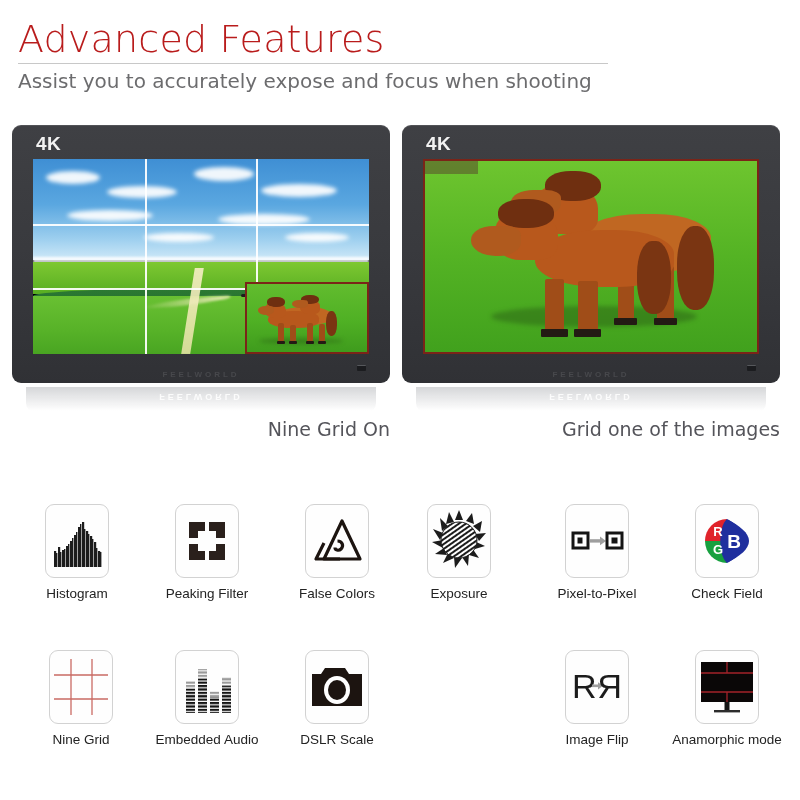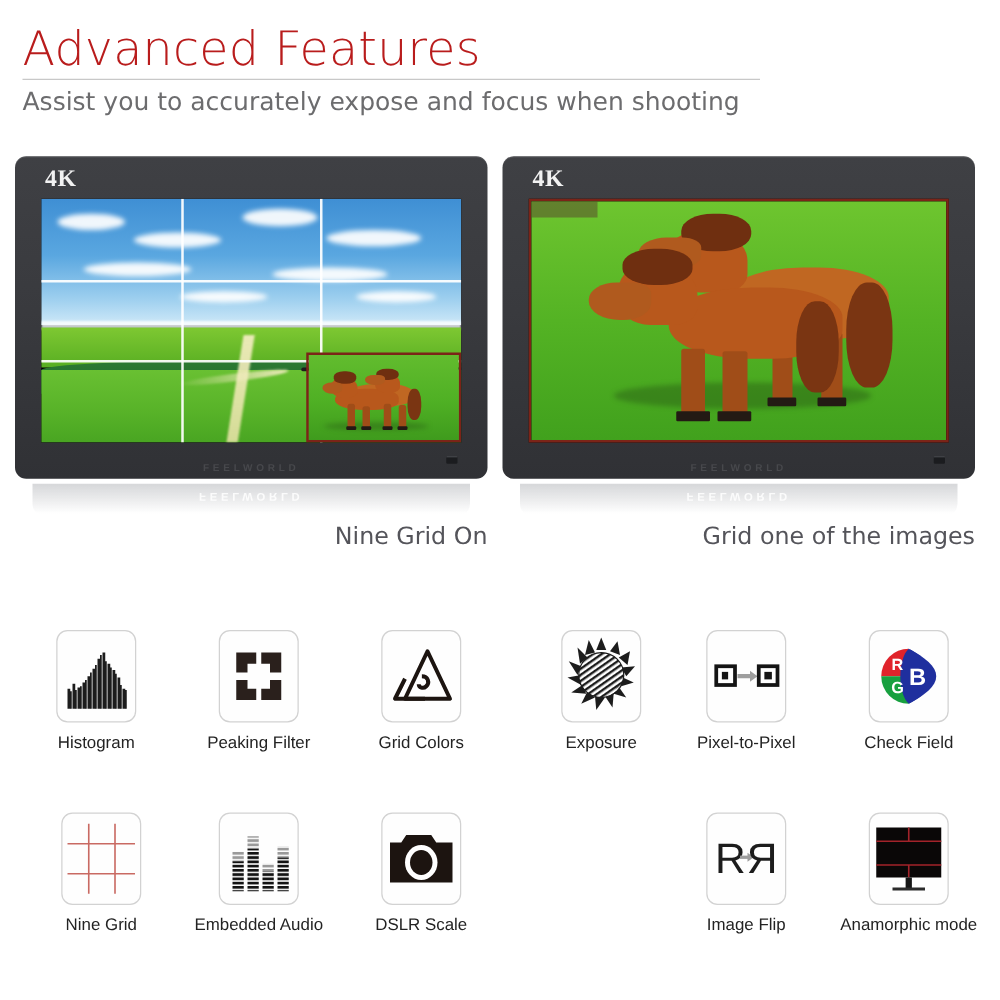--- a/index.html
+++ b/index.html
@@ -70,21 +70,21 @@
     height: 258px;
     border-radius: 9px;
     background: linear-gradient(180deg,#3f4044 0%, #393a3e 48%, #303135 100%);
     box-shadow: inset 0 1px 0 rgba(255,255,255,0.10);
   }
   .monitor-badge {
     position: absolute;
     left: 24px;
     top: 8px;
     color: #f2f2f2;
-    font-family: Liberation Serif, serif;
+    font-family: Liberation Sans, sans-serif;
     font-size: 19px;
     font-weight: 600;
     letter-spacing: 0.5px;
     z-index: 3;
   }
   .screen {
     position: absolute;
     left: 21px;
     top: 34px;
     width: 336px;
@@ -456,24 +456,24 @@
     <div class="feature" style="left:272px;">
       <div class="tile">
         <svg width="62" height="72" viewBox="0 0 62 72">
           <g fill="none" stroke="#1c1410" stroke-width="3.2" stroke-linejoin="round">
             <path d="M36 16 L54 54 H18 Z"></path>
             <path d="M18 38 L10 54 H34"></path>
             <path d="M31.5 36 c5 0 6.5 5 3.5 8 c-2.4 2.4 -6 1 -6 -1.6"></path>
           </g>
         </svg>
       </div>
-      <div class="feature-label">Grid Colors</div>
-    </div>
-
-    <div class="feature" style="left:416px;">
+      <div class="feature-label">False Colors</div>
+    </div>
+
+    <div class="feature" style="left:394px;">
       <div class="tile">
         <svg width="62" height="72" viewBox="0 0 62 72">
           <defs>
             <pattern id="sunStripes" width="4" height="4" patternUnits="userSpaceOnUse" patternTransform="rotate(55)">
               <rect width="2.1" height="4" fill="#1c1c1c"></rect>
               <rect x="2.1" width="1.9" height="4" fill="#ffffff"></rect>
             </pattern>
           </defs>
           <g fill="#1c1c1c">
             <path d="M31 5 l4 10 -8 0 z"></path>

